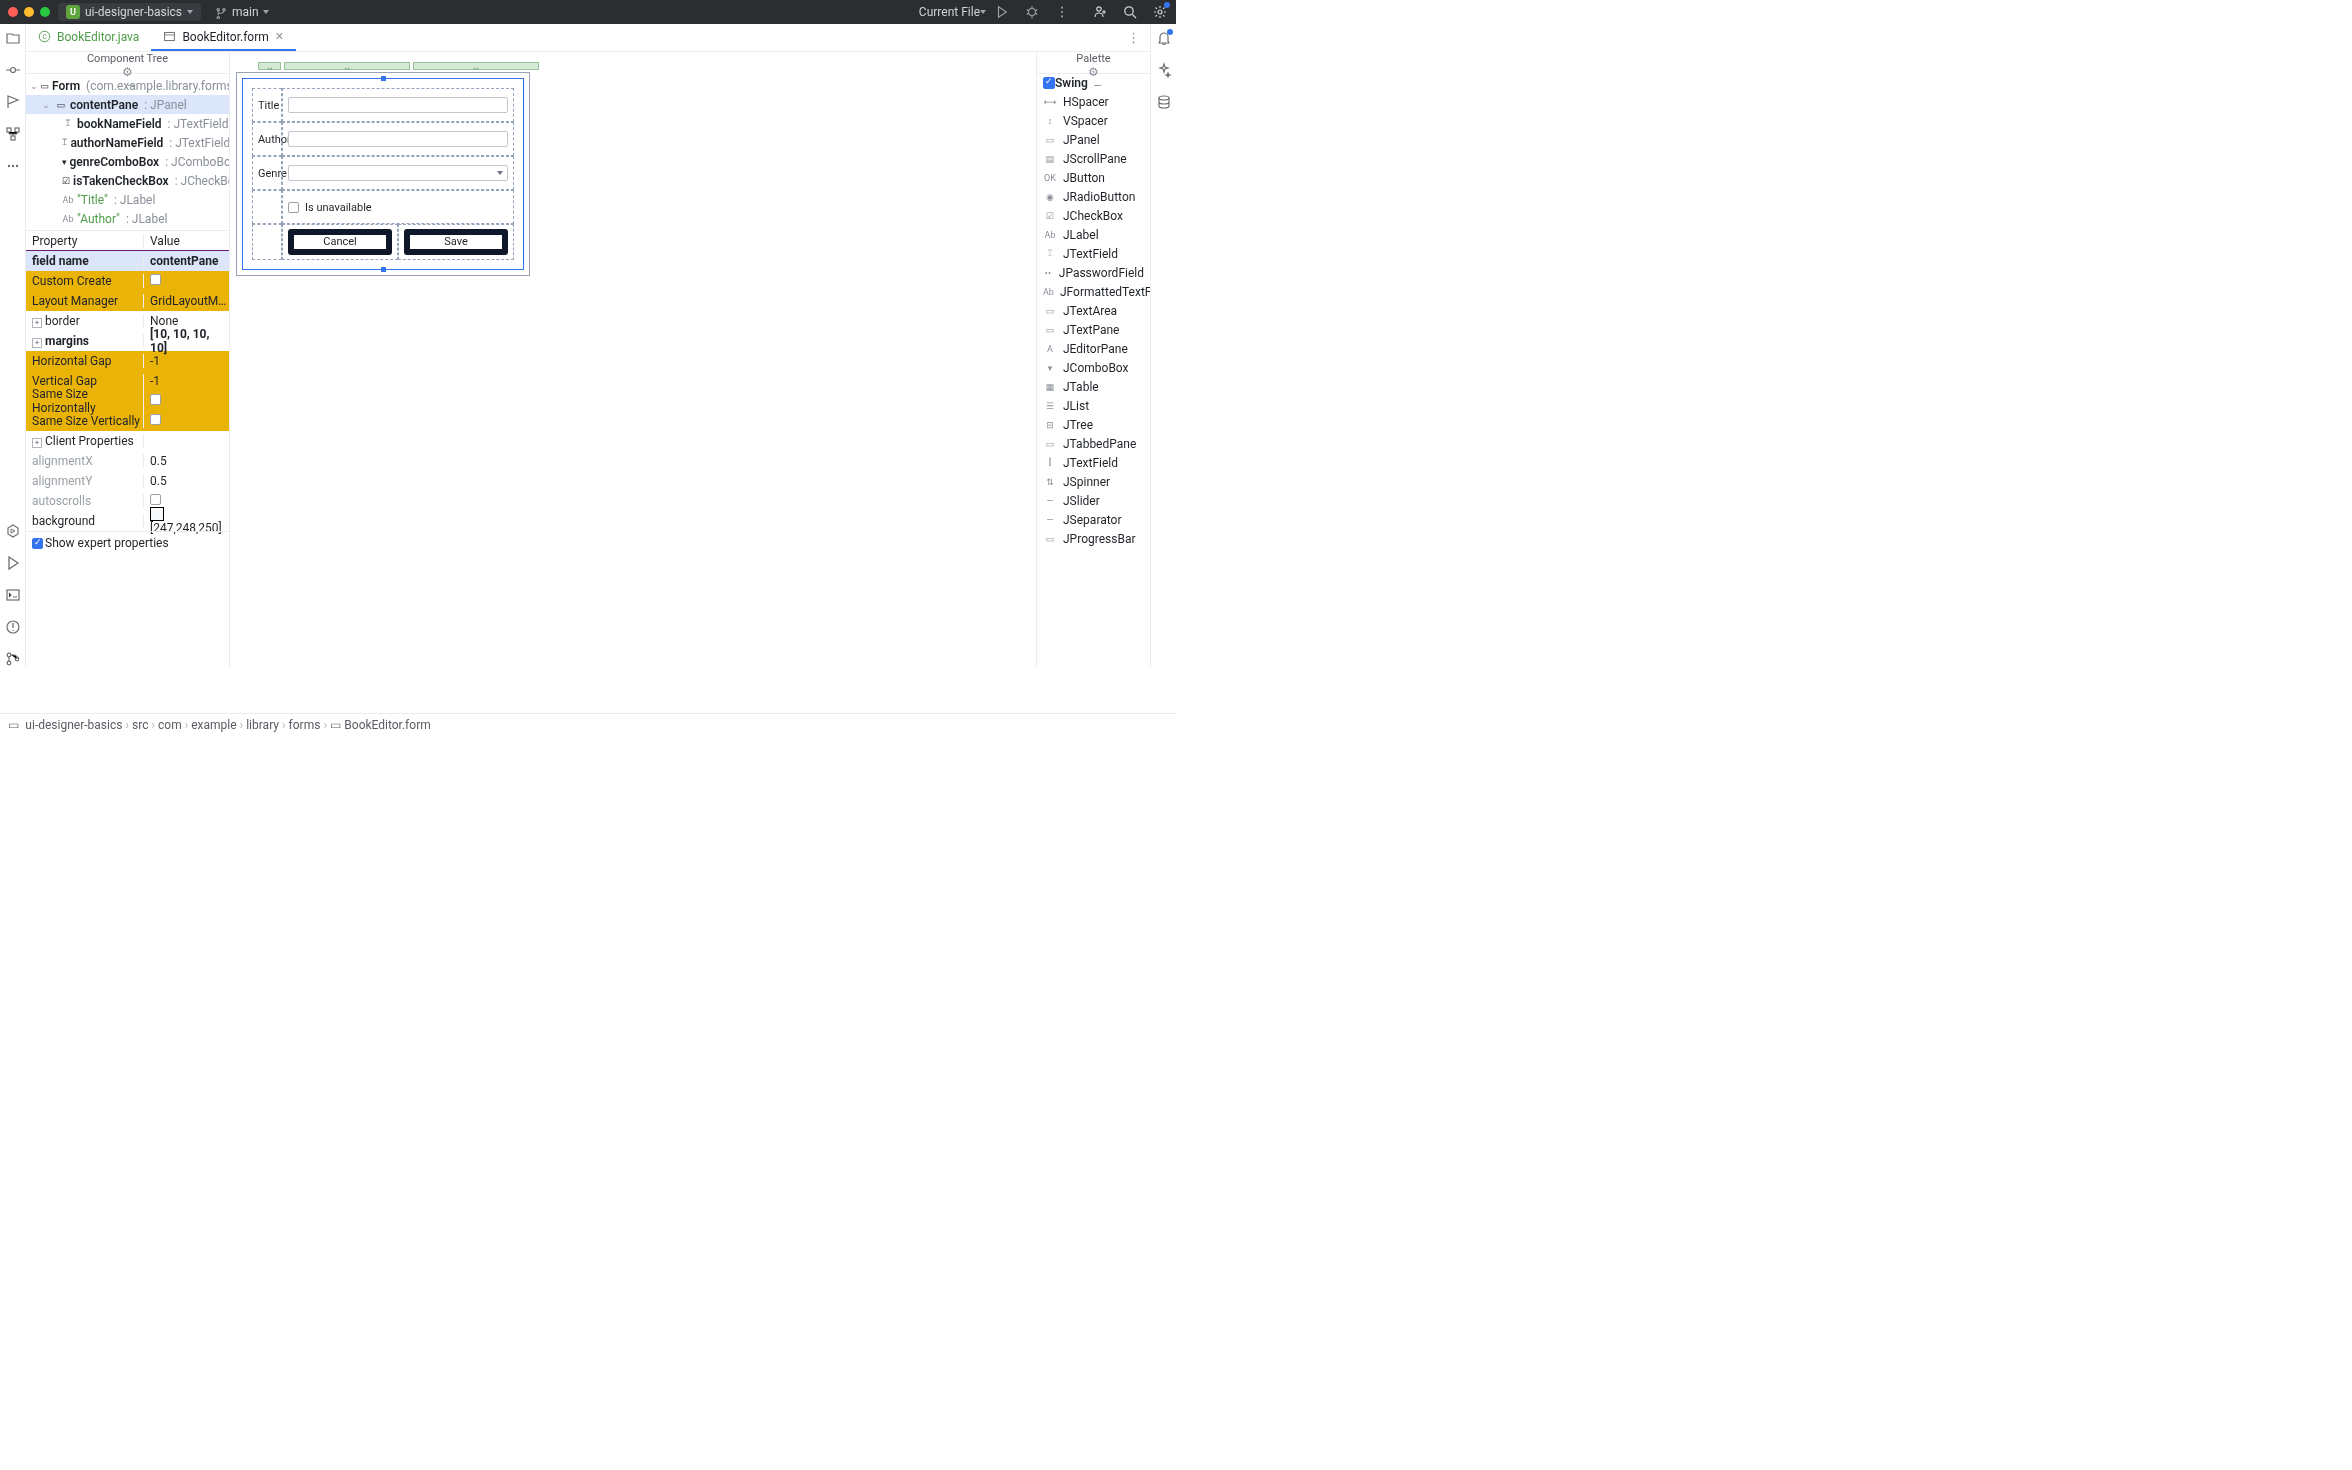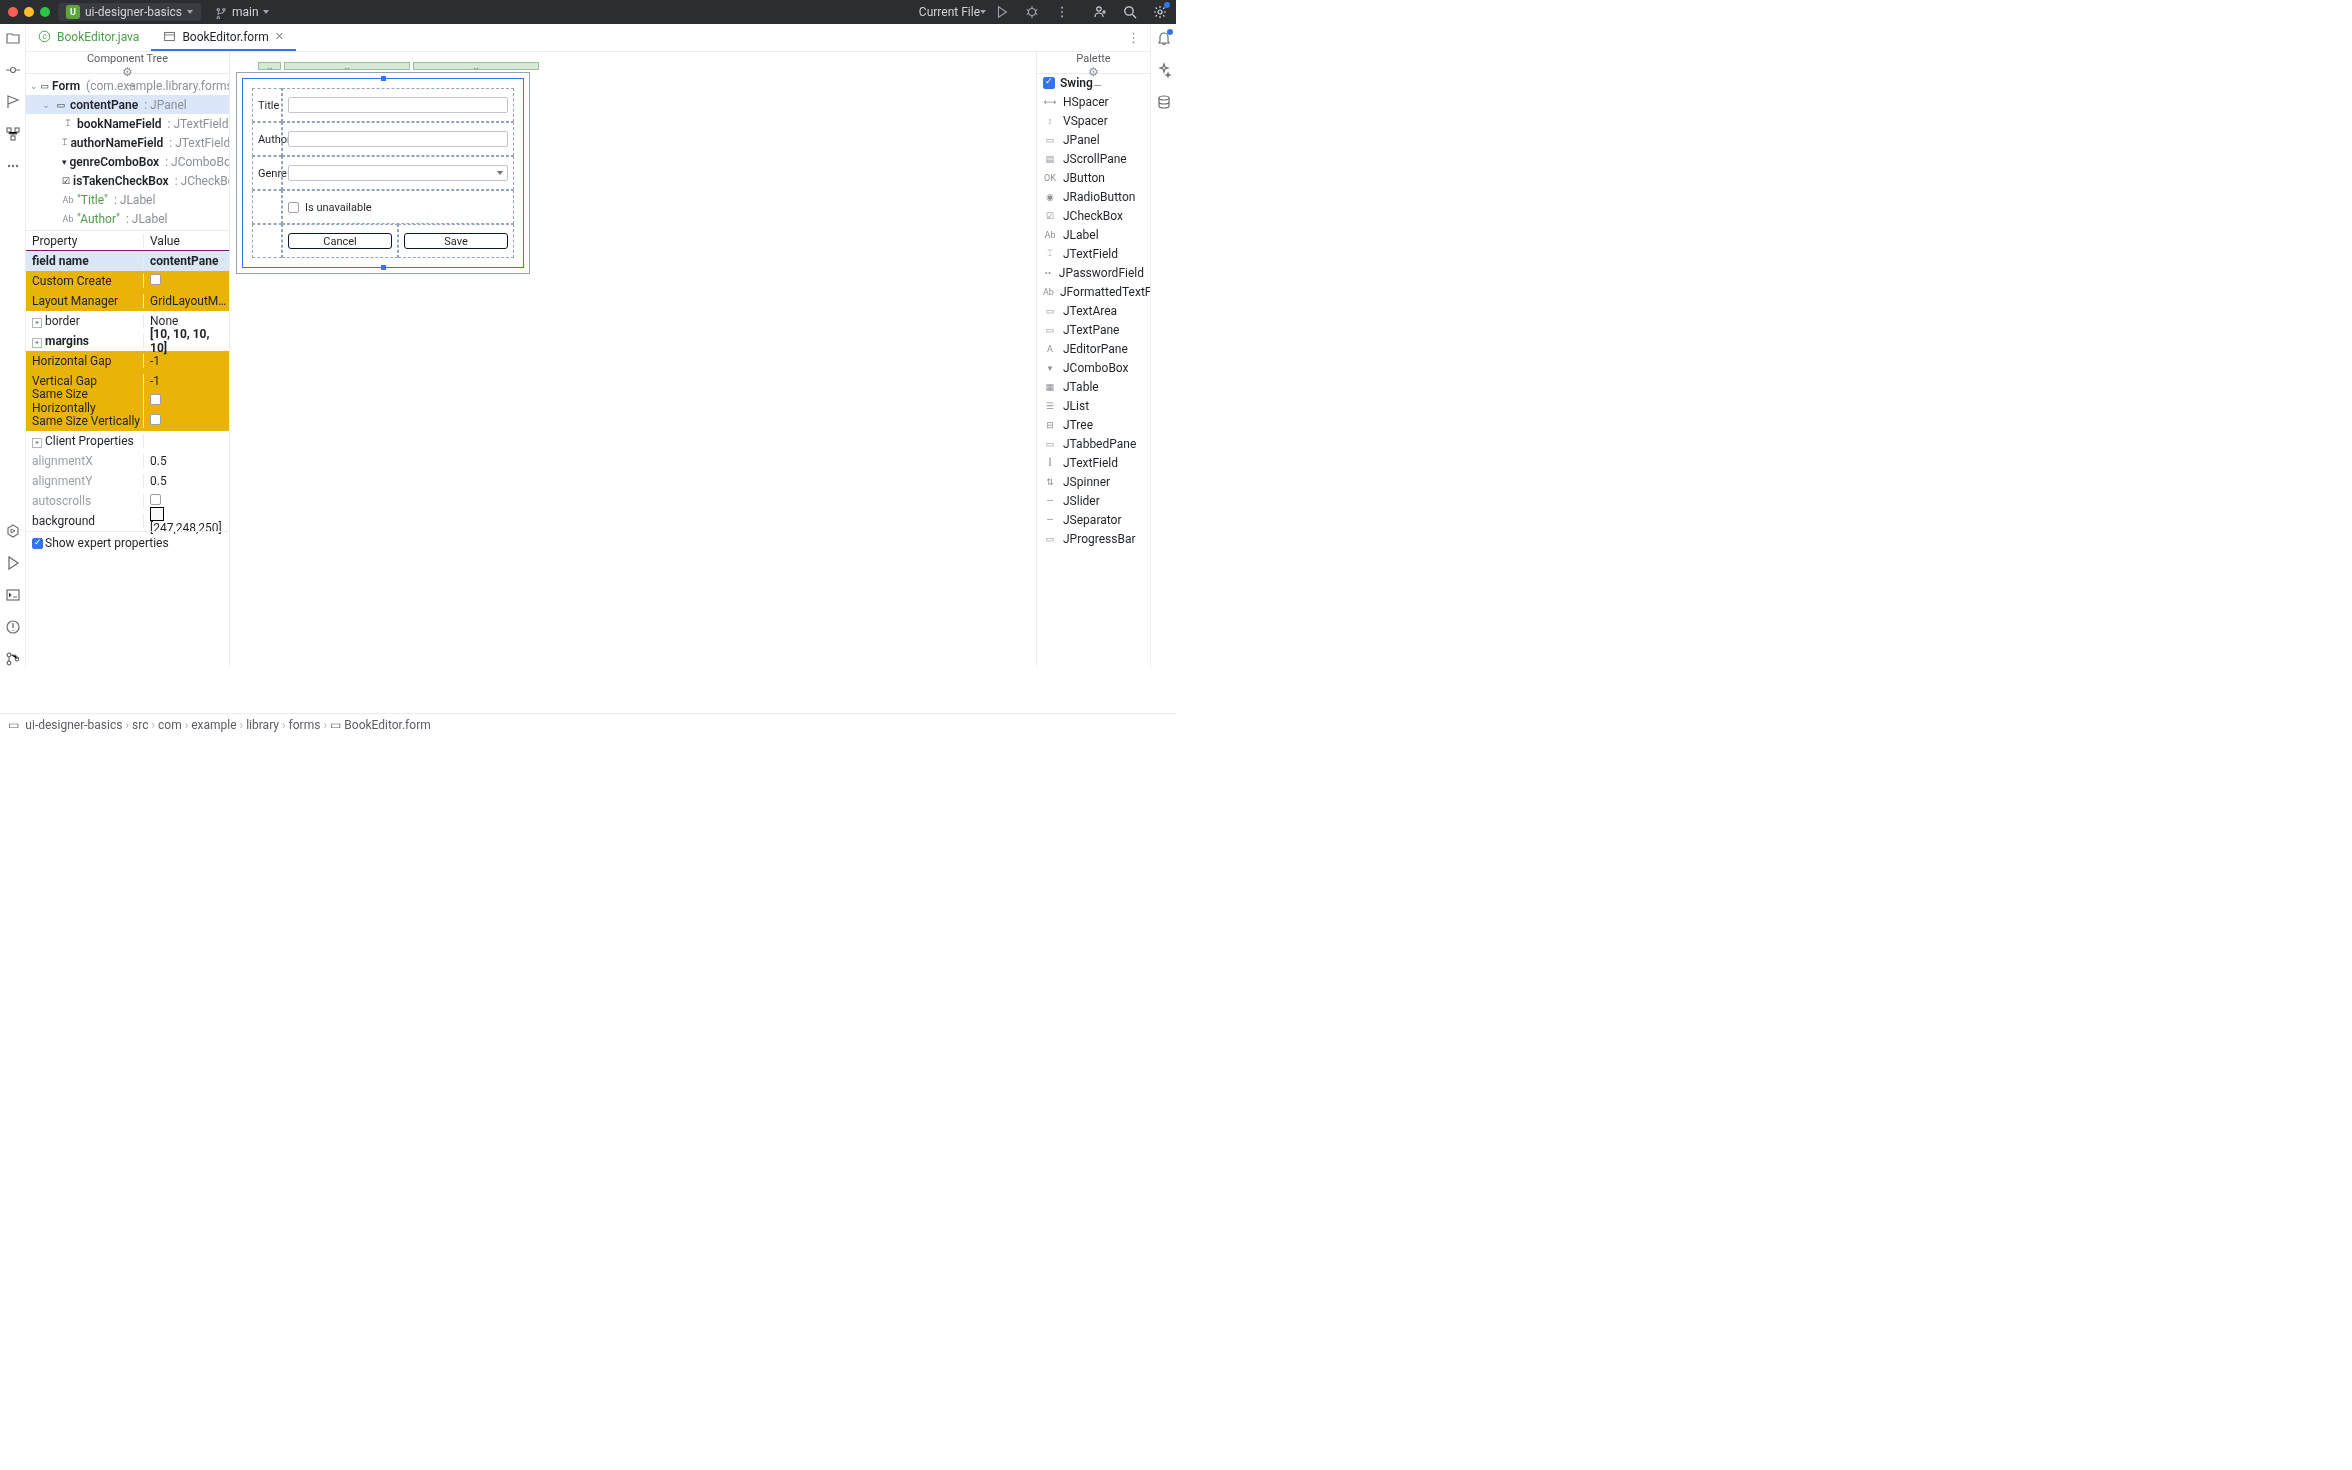--- a/index.html
+++ b/index.html
@@ -129,30 +129,30 @@
   padding:15px;
 }
 
 .form-grid {
   display:grid; grid-template-columns: 30px 1fr 1fr; gap:0;
 }
 .cell { border:1px dashed #94a3b8; padding:4px 5px; font-size:11px; display:flex; align-items:center; min-height:34px;}
 .inp { width:100%; height:16px; border:1px solid #c0c6cf; background:#fff; border-radius:2px;}
 .combo { width:100%; height:16px; border:1px solid #c0c6cf; background:#fff; border-radius:2px; position:relative;}
 .combo::after{content:""; position:absolute; right:4px; top:5px; border-left:3px solid transparent;border-right:3px solid transparent;border-top:4px solid #6b7280;}
-.btn { flex:1; height:16px; border:1px solid #0f172a; background:#fff; border-radius:3px; display:flex; align-items:flex-end; justify-content:center; font-size:11px;}
+.btn { flex:1; height:26px; border:6px solid #0f172a; background:#fff; border-radius:3px; display:flex; align-items:flex-start; justify-content:center; font-size:11px;}
 
 .sel-outline { position:absolute; left:5px; right:5px; top:5px; bottom:5px; border:1px solid #3574f0; pointer-events:none;}
 .handle { width:5px; height:5px; background:#3574f0; position:absolute;}
 .h-n{top:-3px; left:calc(50% - 2px);} .h-s{bottom:-3px; left:calc(50% - 2px);}
 
 
 .palette-col { border-left:1px solid #ebecf0; display:flex; flex-direction:column; overflow:hidden;}
 .pal-body { flex:1; overflow-y:auto; font-size:12px;}
-.pal-cat { display:flex; align-items:center; gap:5px; padding:2px 6px;}
+.pal-cat { display:flex; align-items:center; padding:2px 6px;}
 .pal-cat .chk { width:12px;height:12px;}
 .pal-item { display:flex; align-items:center; gap:6px; padding:2px 6px; height:19px;}
 .pal-ic { width:14px; height:12px; display:inline-flex; align-items:center; justify-content:center; font-size:9px; color:#8a8f98;}
 
 
 .breadcrumb {
   height:22px; border-top:1px solid #ebecf0; display:flex; align-items:center; gap:6px; padding:0 8px; font-size:12px; color:#5a5d63;
 }
 .bc-sep { color:#b0b4bb;}
 .notif-dot { width:6px;height:6px; background:#3574f0; border-radius:50%; position:absolute; }

